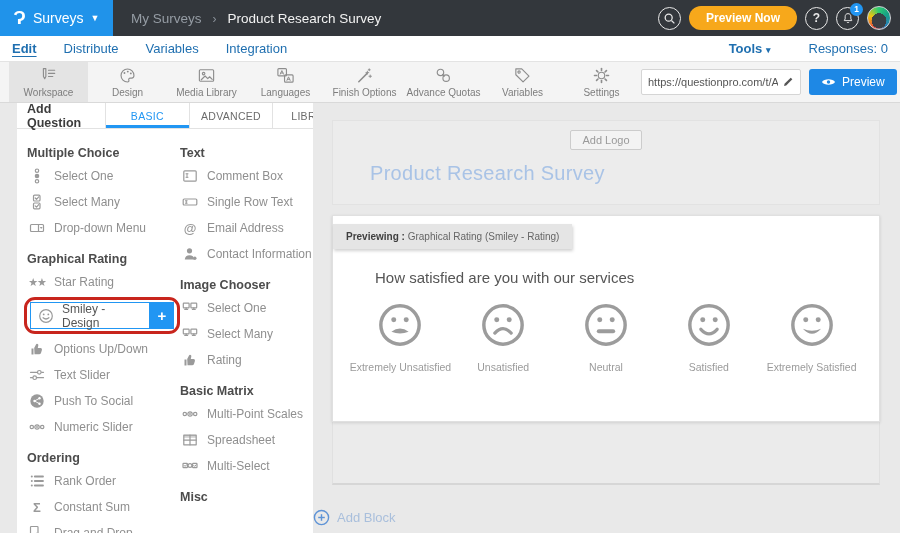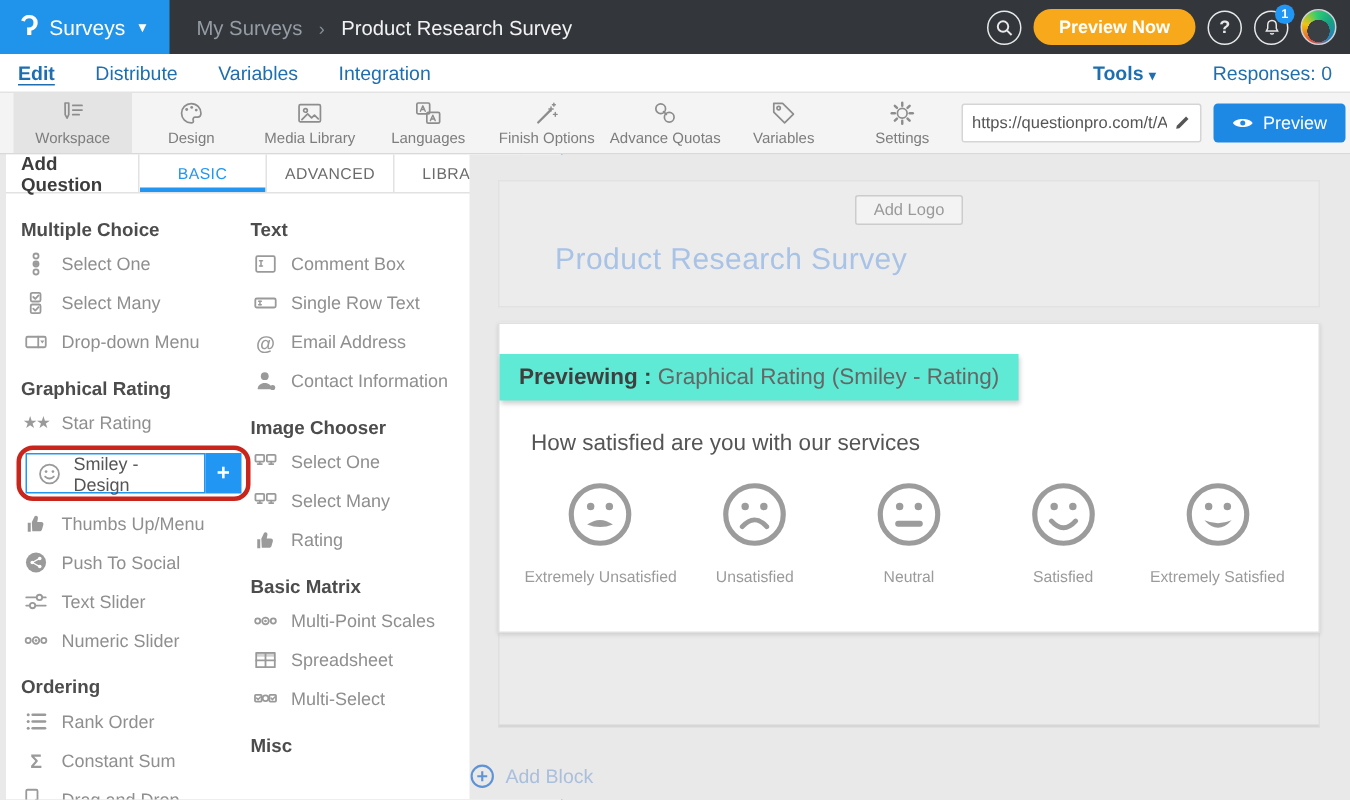--- a/index.html
+++ b/index.html
@@ -42,21 +42,21 @@
   .toolbar { height:41px; background:#f4f4f4; border-bottom:1px solid #d9d9d9; display:flex; align-items:stretch; padding-left:9px; }
   .tool-tile { width:79px; display:flex; flex-direction:column; align-items:center; justify-content:center; gap:2px; color:#8d8d8d; cursor:pointer; }
   .tool-tile.active { background:#e4e4e4; }
   .tool-label { font-size:10px; color:#7d7d7d; white-space:nowrap; }
   .toolbar-right { margin-left:auto; display:flex; align-items:center; gap:8px; padding-right:9px; }
   .url-box { width:160px; height:26px; background:#fff; border:1px solid #d5d5d5; border-radius:2px; display:flex; align-items:center; padding:0 6px; gap:4px; }
   .url-text { flex:1; font-size:11px; color:#555; white-space:nowrap; overflow:hidden;text-align:right; }
   .preview-btn { height:26px; background:#1e88e5; border:none; border-radius:3px; color:#fff; font-size:12px; display:flex; align-items:center; gap:6px; padding:0 12px; cursor:pointer; }
 
   
-  .sidebar { position:absolute; left:4px; top:103px; width:371px; bottom:0; background:#fff; border-right:1px solid #0c4a6e; }
+  .sidebar { position:absolute; left:17px; top:103px; width:371px; bottom:0; background:#fff; border-right:5px solid #0c4a6e; }
   .sidebar-header { height:26px; border-bottom:1px solid #e2e2e2; display:flex; align-items:stretch; }
   .sb-title { width:88px; display:flex; align-items:center; padding-left:10px; font-weight:bold; font-size:12.5px; color:#3c3c3c; }
   .sb-tab { flex:1; display:flex; align-items:center; justify-content:center; border-left:1px solid #e2e2e2; font-size:10.5px; color:#6b6b6b; letter-spacing:.3px; cursor:pointer; }
   .sb-tab.active { color:#2196f3; box-shadow: inset 0 -3px 0 #2196f3; }
   .sb-close { width:27px; display:flex; align-items:center; justify-content:center; border-left:1px solid #e2e2e2; color:#444; font-size:10px; cursor:pointer; }
   .sidebar-body { display:flex; padding:6px 0 0 10px; }
   .sb-col1 { width:153px; }
   .sb-col2 { width:145px; }
   .sb-section { margin-top:11px; }
   .sb-heading { font-size:12.5px; font-weight:bold; color:#4c4c4c; margin-bottom:3px; }
@@ -66,23 +66,23 @@
   .ring { display:inline-flex; border:3px solid #c8251d; border-radius:11px; padding:2px 3px; margin:2px 0 2px -3px; }
   .smiley-box { height:27px; background:#fff; border:1px solid #2196f3; display:flex; align-items:center; gap:6px; padding:0 7px 0 5px; color:#555; }
   .plus-btn { width:25px; height:27px; background:#2196f3; color:#fff; border:none; font-size:15px; font-weight:bold; display:flex; align-items:center; justify-content:center; cursor:pointer; }
 
   
   .main { position:absolute; left:313px; top:103px; right:0; bottom:0; background:#e9e9e9; overflow:hidden; }
   .header-panel { margin:17px 20px 0 19px; height:85px; background:#ececec; border:1px solid #e2e2e2; display:flex; flex-direction:column; }
   .add-logo { align-self:center; margin-top:9px; background:#f3f3f3; border:1px solid #ccc; border-radius:2px; color:#9a9a9a; font-size:11px; padding:3px 11px; cursor:pointer; }
   .survey-title { margin:12px 0 0 37px; font-size:20px; color:#a9c3e6; letter-spacing:.3px; }
   .question-panel { margin:10px 20px 0 19px; height:207px; background:#fff; border:1px solid #e0e0e0; box-shadow:0 1px 3px rgba(0,0,0,.12); position:relative; }
-  .previewing-tab { display:inline-block; margin-top:20px; background:#5eead4; box-shadow:1px 2px 3px rgba(0,0,0,.18); padding:7px 13px; font-size:15px; color:#666; }
+  .previewing-tab { display:inline-block; margin-top:8px; background:#e5e5e5; box-shadow:1px 2px 3px rgba(0,0,0,.18); padding:7px 13px; font-size:10px; color:#666; }
   .previewing-tab b { color:#3f3f3f; }
-  .question-text { margin:20px 0 0 21px; font-size:15px; color:#555; }
+  .question-text { margin:20px 0 0 42px; font-size:15px; color:#555; }
   .options-row { display:flex; justify-content:space-around; margin-top:16px; padding:0 16px; }
   .option { display:flex; flex-direction:column; align-items:center; width:110px; cursor:pointer; }
   .option-label { margin-top:13px; font-size:10.5px; color:#9b9b9b; white-space:nowrap; }
   .gray-block { margin:0 20px 0 19px; height:63px; background:#ebebeb; border:1px solid #e0e0e0; border-top:none; border-bottom:2px solid #d6d6d6; }
   .add-block { margin-top:24px; display:flex; align-items:center; gap:7px; color:#a9bfdc; font-size:13px; cursor:pointer; }
 </style>
 </head>
 <body>
 
 <div class="topbar">
@@ -306,42 +306,42 @@
               </span>
               <span>Smiley - Design</span>
             </div>
             <button class="plus-btn">+</button>
           </div><div class="sb-item">
             <span class="sb-icon">
               <svg width="16" height="16" viewBox="0 0 16 16" fill="none" stroke="currentColor" stroke-width="1.2" stroke-linecap="round" stroke-linejoin="round">
                 <path d="M2.5 7.5h2v6h-2zM5.5 13.2h4.9c.8 0 1.4-.5 1.6-1.2l.9-3.1c.3-1-.4-1.9-1.4-1.9H8.8l.5-2.5c.2-.9-.5-1.7-1.3-1.7-.4 0-.8.2-1 .6L5.2 7.1z" fill="currentColor" stroke="none"></path>
               </svg>
             </span>
-            <span>Thumbs Up/Menu</span>
+            <span>Options Up/Down</span>
+          </div><div class="sb-item">
+            <span class="sb-icon">
+              <svg width="16" height="16" viewBox="0 0 16 16" fill="none" stroke="currentColor" stroke-width="1.2" stroke-linecap="round" stroke-linejoin="round">
+                <line x1="1.5" y1="5.3" x2="14.5" y2="5.3"></line>
+                <circle cx="10.3" cy="5.3" r="1.8" fill="#fff"></circle>
+                <line x1="1.5" y1="10.7" x2="14.5" y2="10.7"></line>
+                <circle cx="5.7" cy="10.7" r="1.8" fill="#fff"></circle>
+              </svg>
+            </span>
+            <span>Text Slider</span>
           </div><div class="sb-item">
             <span class="sb-icon">
               <svg width="16" height="16" viewBox="0 0 16 16" fill="none" stroke="currentColor" stroke-width="1.2" stroke-linecap="round" stroke-linejoin="round">
                 <circle cx="8" cy="8" r="6.7" fill="currentColor" stroke="none"></circle>
                 <circle cx="10.5" cy="5.3" r="1.2" fill="#fff" stroke="none"></circle>
                 <circle cx="10.5" cy="10.7" r="1.2" fill="#fff" stroke="none"></circle>
                 <circle cx="5.5" cy="8" r="1.2" fill="#fff" stroke="none"></circle>
                 <path d="M5.5 8l5-2.7M5.5 8l5 2.7" stroke="#fff" stroke-width="0.9"></path>
               </svg>
             </span>
             <span>Push To Social</span>
-          </div><div class="sb-item">
-            <span class="sb-icon">
-              <svg width="16" height="16" viewBox="0 0 16 16" fill="none" stroke="currentColor" stroke-width="1.2" stroke-linecap="round" stroke-linejoin="round">
-                <line x1="1.5" y1="5.3" x2="14.5" y2="5.3"></line>
-                <circle cx="10.3" cy="5.3" r="1.8" fill="#fff"></circle>
-                <line x1="1.5" y1="10.7" x2="14.5" y2="10.7"></line>
-                <circle cx="5.7" cy="10.7" r="1.8" fill="#fff"></circle>
-              </svg>
-            </span>
-            <span>Text Slider</span>
           </div><div class="sb-item">
             <span class="sb-icon">
               <svg width="16" height="16" viewBox="0 0 16 16" fill="none" stroke="currentColor" stroke-width="1.2" stroke-linecap="round" stroke-linejoin="round">
                 <circle cx="2.8" cy="8" r="1.7"></circle>
                 <circle cx="8" cy="8" r="2.2"></circle>
                 <circle cx="8" cy="8" r="0.9" fill="currentColor" stroke="none"></circle>
                 <circle cx="13.2" cy="8" r="1.7"></circle>
               </svg>
             </span>
             <span>Numeric Slider</span>

